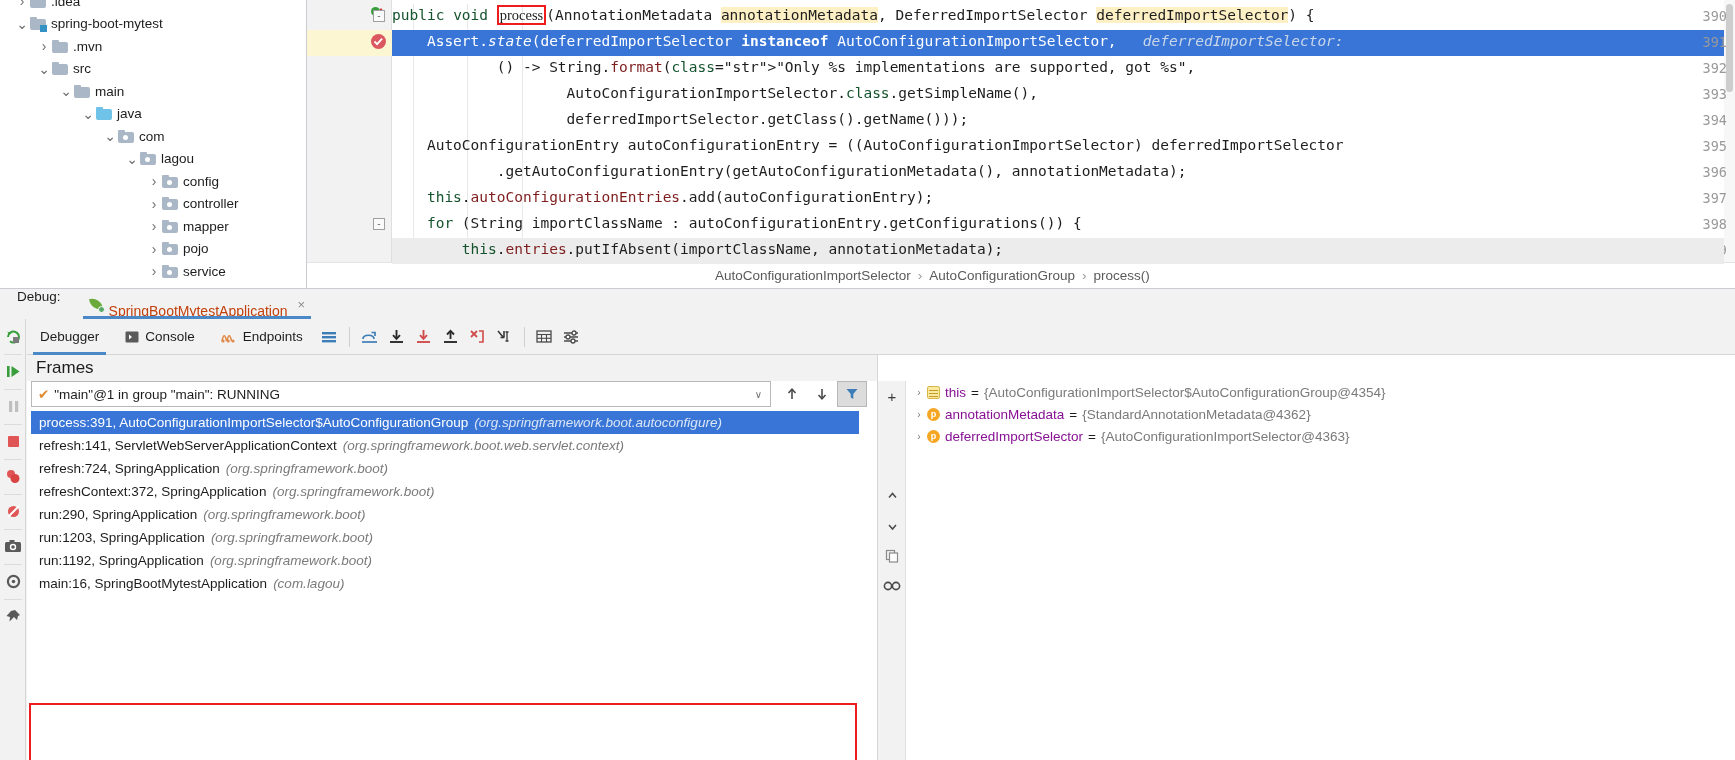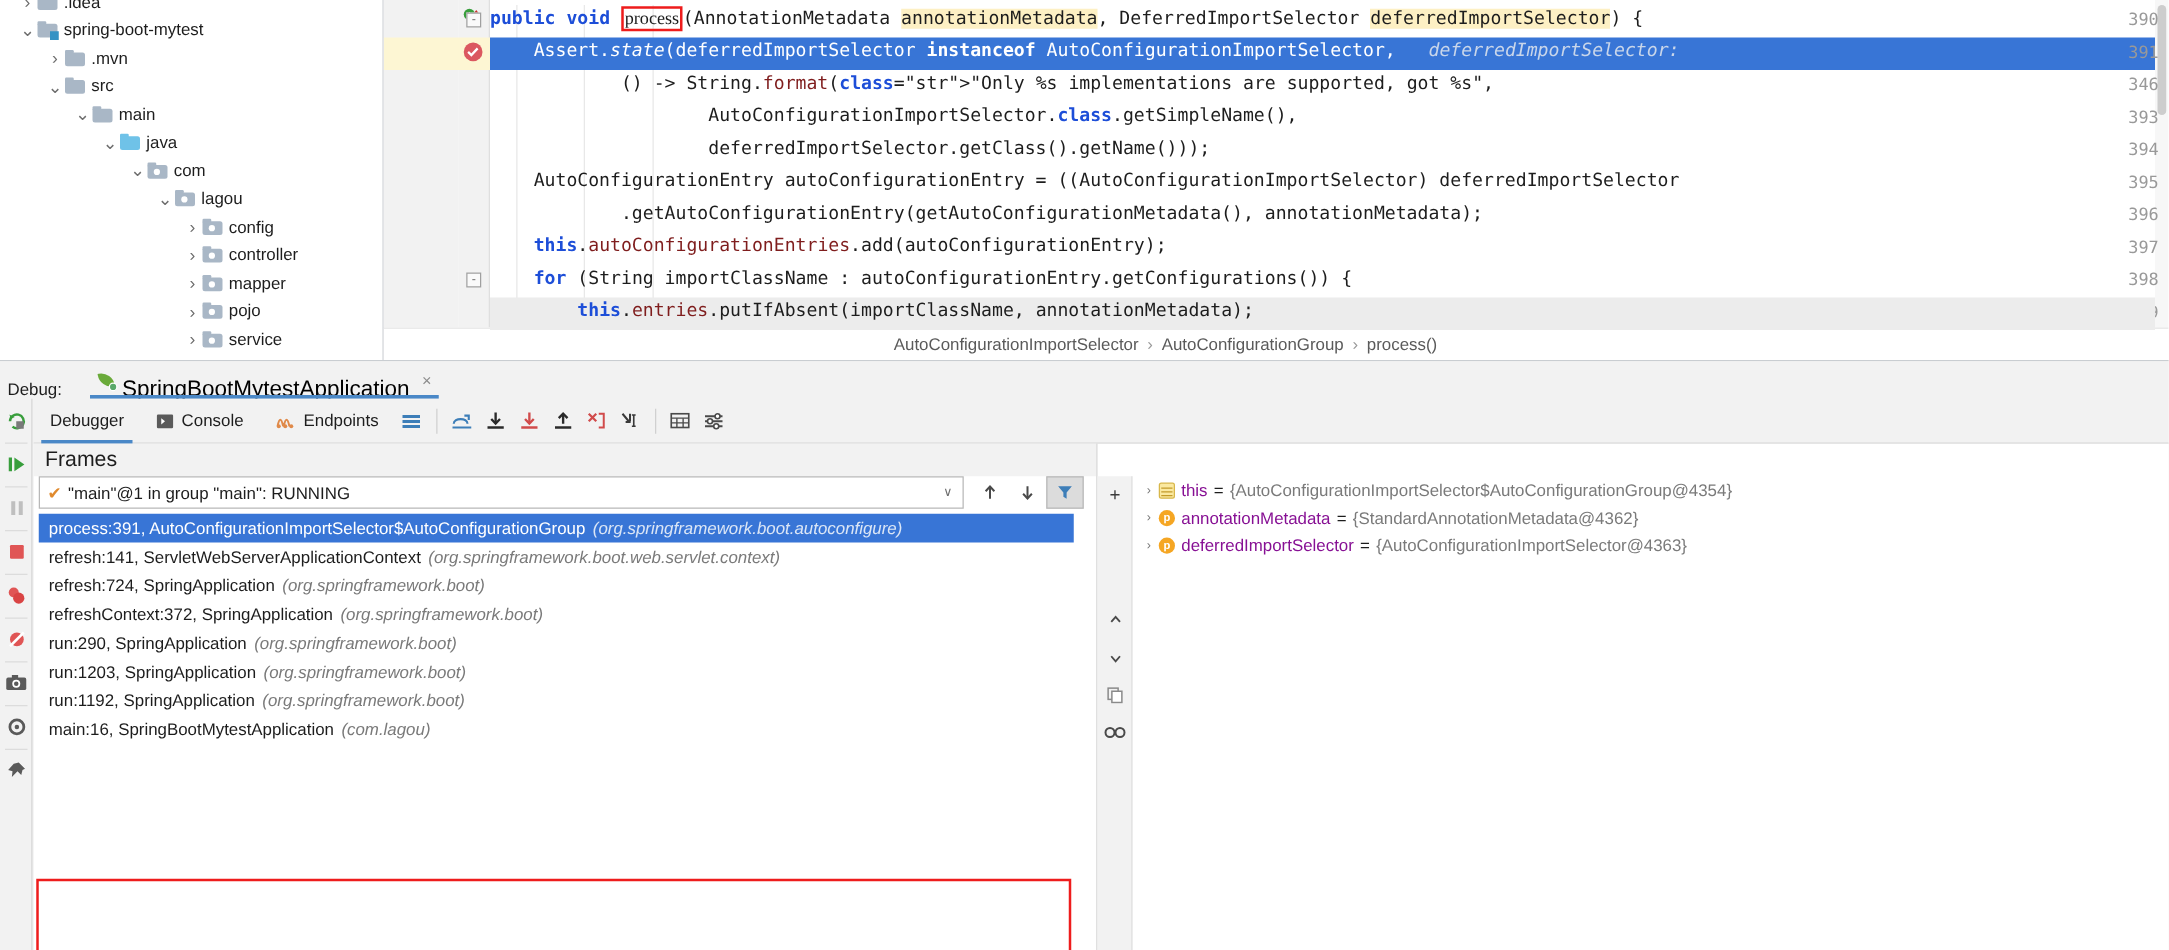--- a/index.html
+++ b/index.html
@@ -31,38 +31,38 @@
   .tree-label { font-size:13.5px; }
   .tree-label.bold { font-weight:normal;text-align:center; }
 
   
   #editor { flex:1; height:288px; position:relative; background:#ffffff; overflow:hidden; }
   #gutter { position:absolute; left:0; top:0; width:60px; height:262px; background:#f2f2f2; }
   #markers { position:absolute; left:60px; top:0; width:25px; height:262px; background:#f2f2f2; border-right:1px solid #dfdfdf;}
   .linenum { position:absolute; right:8px; width:50px; text-align:right; color:#999999; font-family:"DejaVu Sans Mono", monospace; font-size:13.5px; }
   .code-line { position:absolute; left:85px; white-space:pre; font-family:"DejaVu Sans Mono", monospace; font-size:14.5px; color:#1d1d1d; }
   .hl-row { position:absolute; left:0; height:26px; }
-  .kw { color:#1d4ed8; font-weight:bold; }
+  .kw { color:#14532d; font-weight:normal; }
   .fld { color:#7f1d1d; }
   .bc { position:absolute; left:0; bottom:0; width:100%; height:26px; background:#ffffff;
         display:flex; align-items:center; padding-left:10px; color:#5a5a5a; font-size:13.5px; border-top:1px solid #e3e3e3;}
   .bc span.sep { margin:0 7px; color:#9a9a9a; }
   #editor-scroll-v { position:absolute; right:0; top:0; width:11px; height:262px; background:#f7f7f7; }
   #editor-scroll-v .thumb { position:absolute; top:4px; left:2px; width:7px; height:88px; background:#cdcdcd; border-radius:4px; }
 
   
   #debug-panel { position:absolute; left:0; top:288px; width:1735px; height:472px; background:#f2f2f2; border-top:1px solid #c9cdd1;}
-  #debug-header { height:30px; display:flex; align-items:flex-end; padding-left:6px; background:#f2f2f2; }
+  #debug-header { height:30px; display:flex; align-items:flex-start; padding-left:17px; background:#f2f2f2; }
   #debug-header .dlabel { font-size:13.5px; color:#1d1d1d; margin-right:22px; }
   .run-tab { display:flex; align-items:center; height:30px; padding:0 6px; position:relative; }
   .run-tab .leaficon { width:15px; height:15px; margin-right:5px; position:relative; flex:none; }
   .run-tab .leaficon .leaf { position:absolute; left:1px; top:1px; width:12px; height:12px; background:#6aaa3a;
                              border-radius:0 11px 0 11px; transform:rotate(-10deg); }
   .run-tab .leaficon .badge { position:absolute; right:-1px; bottom:-1px; width:7px; height:7px; background:#59a869; border-radius:50%; border:1px solid #fff;}
-  .run-tab .name { font-size:18px; color:#000000;margin-top:14px; }
+  .run-tab .name { font-size:14px; color:#c2410c;margin-top:14px; }
   .run-tab .closex { margin-left:10px; color:#8c8c8c; font-size:13px; }
   .run-tab .underline { position:absolute; left:0; bottom:0; width:100%; height:3px; background:#4a88c7; }
 
   
   #side-toolbar { position:absolute; left:0; top:30px; width:26px; height:442px; background:#f2f2f2; border-right:1px solid #d6d6d6;}
   .sbtn { width:26px; height:35px; display:flex; align-items:center; justify-content:center; position:relative; }
   .sbtn + .sbtn::before { content:""; position:absolute; top:0; left:4px; width:18px; height:1px; background:#dcdcdc; }
 
   
   #dbg-tabs { position:absolute; left:27px; top:30px; width:1708px; height:36px; background:#f2f2f2;
@@ -237,21 +237,21 @@
         <span>AutoConfigurationImportSelector</span>
         <span class="sep">›</span>
         <span>AutoConfigurationGroup</span>
         <span class="sep">›</span>
         <span>process()</span>
       </div>
   <div class="hl-row" style="left: 0px; width: 85px; top: 30px; background: rgb(253, 246, 211);"></div>
       <div class="hl-row" style="left: 85px; right: 11px; top: 30px; background: rgb(56, 117, 214);"></div>
       <div class="linenum" style="top: 8px;">390</div>
       <div class="linenum" style="top: 34px;">391</div>
-      <div class="linenum" style="top: 60px;">346</div>
+      <div class="linenum" style="top: 60px;">392</div>
       <div class="linenum" style="top: 86px;">393</div>
       <div class="linenum" style="top: 112px;">394</div>
       <div class="linenum" style="top: 138px;">395</div>
       <div class="linenum" style="top: 164px;">396</div>
       <div class="linenum" style="top: 190px;">397</div>
       <div class="linenum" style="top: 216px;">398</div>
       <div class="linenum" style="top: 242px;">399</div>
       <div class="code-line" style="top: 7px;"><span class="kw">public</span> <span class="kw">void</span> <span style="border:2px solid #ee1c1c;padding:0 1px;font-family:Liberation Serif, serif;">process</span>(AnnotationMetadata <span style="background:#fdf0c4">annotationMetadata</span>, DeferredImportSelector <span style="background:#fdf0c4">deferredImportSelector</span>) {</div>
       <div class="code-line" style="top: 33px; color: rgb(255, 255, 255); font-weight: normal; white-space: pre;">    Assert.<i>state</i>(deferredImportSelector <b>instanceof</b> AutoConfigurationImportSelector,   <i style="color:#c9d6ea">deferredImportSelector:</i></div>
       <div class="code-line" style="top: 59px;">            () -&gt; String.<span class="fld">format</span>(<span <span="" class="kw">class</span>="str"&gt;"Only %s implementations are supported, got %s",</div>

